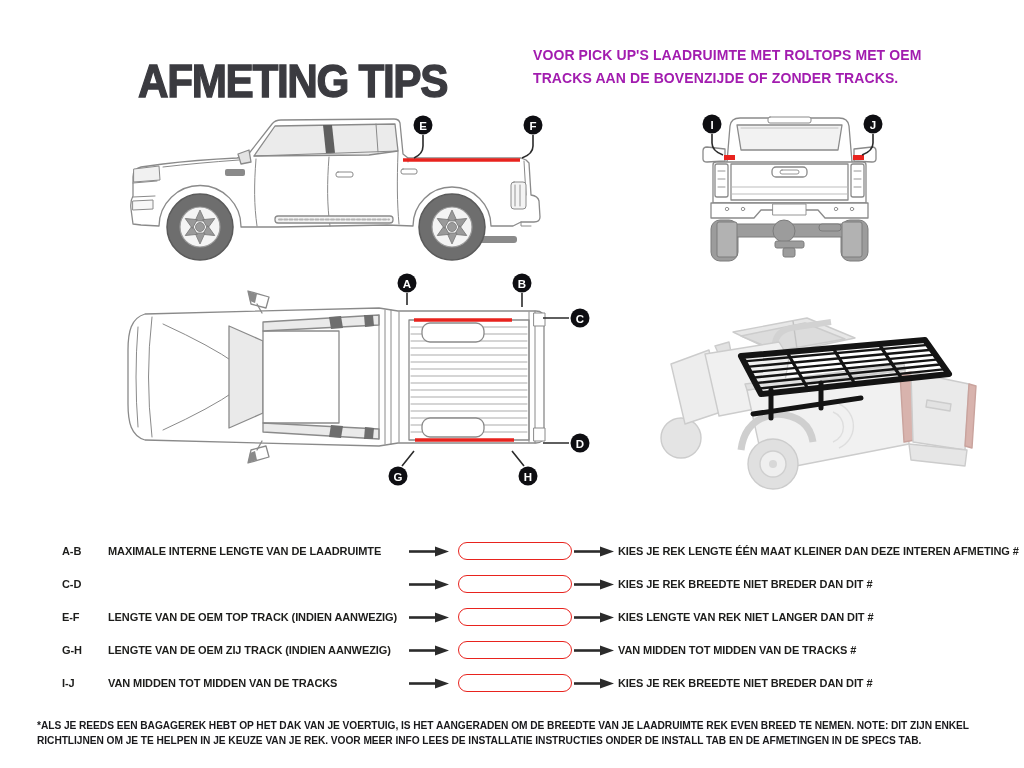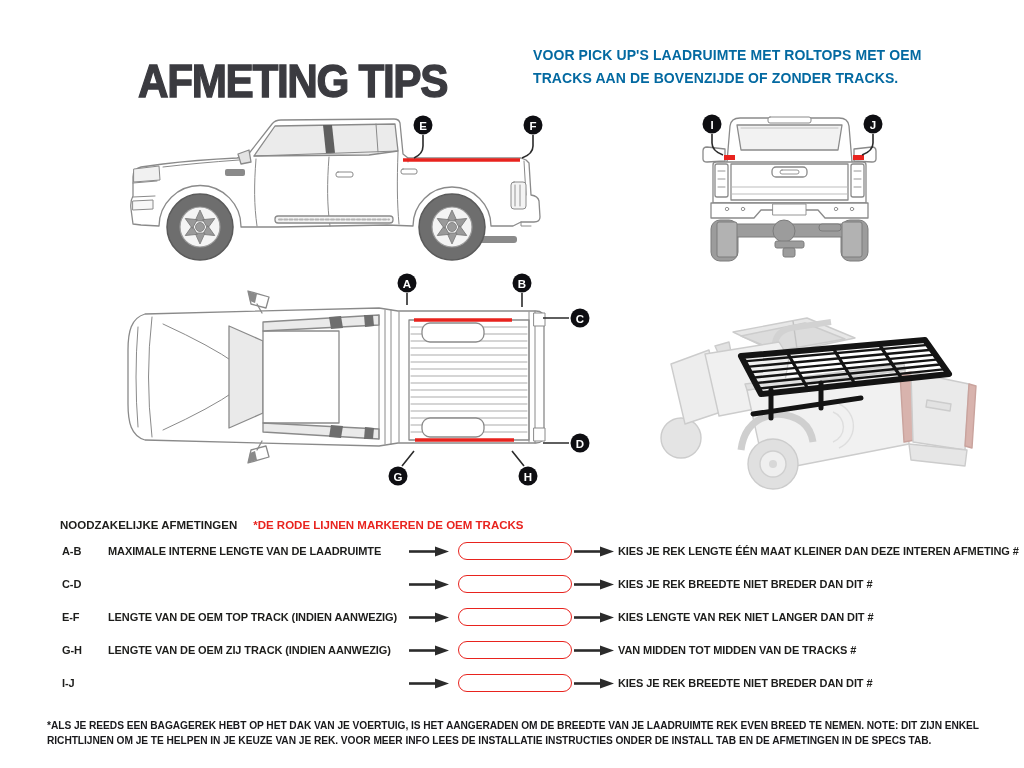--- a/index.html
+++ b/index.html
@@ -5,42 +5,42 @@
   html,body{margin:0;padding:0;background:#fff;}
   .canvas{position:relative;width:1024px;height:768px;background:#ffffff;overflow:hidden;
           font-family:"Liberation Sans",sans-serif;color:#1d1d1b;margin-left:12px;}
   .abs{position:absolute;}
 
   
   .title{left:126px;top:22px;font-size:47px;font-weight:700;letter-spacing:-1.5px;
          color:#3b3b40;-webkit-text-stroke:1.3px #3b3b40;transform:scaleX(.9);transform-origin:left top;
          white-space:nowrap;}
   .subtitle{left:521px;top:30px;width:402px;font-size:14px;font-weight:700;line-height:23px;
-            letter-spacing:.1px;color:#0369a1;}
+            letter-spacing:.1px;color:#a21caf;}
 
   
   .marker{position:absolute;width:19px;height:19px;border-radius:50%;background:#0e0e12;color:#fff;
           font-size:11.5px;font-weight:700;display:flex;align-items:center;justify-content:center;
           transform:translate(-50%,-50%);z-index:5;}
 
   
   .m-head{left:48px;top:519px;font-size:11.5px;font-weight:700;white-space:nowrap;}
   .m-head .note{color:#e8231e;margin-left:16px;}
   .m-row{position:absolute;left:0;width:1024px;height:21px;font-size:11px;font-weight:700;}
   .cell{position:absolute;line-height:21px;white-space:nowrap;letter-spacing:-.1px;}
   .code{left:50px;}
   .measure{left:96px;}
   .advice{left:606px;text-align:right;}
   .arrow{position:absolute;top:5px;width:40px;height:11px;}
   .arrow.a1{left:397px;} .arrow.a2{left:562px;}
   .pill{position:absolute;left:446px;top:1px;width:100px;height:16px;border:1.4px solid #e8231e;
         border-radius:10px;background:#fff;outline:none;font:inherit;text-align:center;padding:0 6px;}
 
   
-  .footnote{left:35px;top:708px;width:958px;font-size:10.2px;font-weight:700;line-height:15px;
+  .footnote{left:25px;top:708px;width:958px;font-size:10.2px;font-weight:700;line-height:15px;
             letter-spacing:-.05px;color:#19191c;}
 
   svg{display:block;}
 </style>
 </head>
 <body>
 
 <div class="canvas">
 
   <h1 class="abs title">AFMETING TIPS</h1>
@@ -215,23 +215,20 @@
   <div class="marker" style="left:510px;top:283px">B</div>
   <div class="marker" style="left:568px;top:318px">C</div>
   <div class="marker" style="left:568px;top:443px">D</div>
   <div class="marker" style="left:411px;top:125px">E</div>
   <div class="marker" style="left:521px;top:125px">F</div>
   <div class="marker" style="left:386px;top:476px">G</div>
   <div class="marker" style="left:516px;top:476px">H</div>
   <div class="marker" style="left:700px;top:124px">I</div>
   <div class="marker" style="left:861px;top:124px">J</div>
 
-  <div class="abs m-head">
-    <span>NOODZAKELIJKE AFMETINGEN</span><span class="note">*DE RODE LIJNEN MARKEREN DE OEM TRACKS</span>
-  </div>
 
   <div class="m-row" style="top:541px">
     <span class="cell code">A-B</span>
     <span class="cell measure">MAXIMALE INTERNE LENGTE VAN DE LAADRUIMTE</span>
     <span class="arrow a1">
         <svg viewBox="0 0 40 11" width="40" height="11">
           <line x1="0" y1="5.5" x2="27" y2="5.5" stroke="#2b2b2b" stroke-width="2.6"></line>
           <polygon points="26,0.5 40,5.5 26,10.5" fill="#2b2b2b"></polygon>
         </svg>
       </span>
@@ -296,20 +293,21 @@
         <svg viewBox="0 0 40 11" width="40" height="11">
           <line x1="0" y1="5.5" x2="27" y2="5.5" stroke="#2b2b2b" stroke-width="2.6"></line>
           <polygon points="26,0.5 40,5.5 26,10.5" fill="#2b2b2b"></polygon>
         </svg>
       </span>
     <span class="cell advice">VAN MIDDEN TOT MIDDEN VAN DE TRACKS #</span>
   </div>
 
   <div class="m-row" style="top:673px">
     <span class="cell code">I-J</span>
+    <span class="cell measure">VAN MIDDEN TOT MIDDEN VAN DE TRACKS</span>
     <span class="arrow a1">
         <svg viewBox="0 0 40 11" width="40" height="11">
           <line x1="0" y1="5.5" x2="27" y2="5.5" stroke="#2b2b2b" stroke-width="2.6"></line>
           <polygon points="26,0.5 40,5.5 26,10.5" fill="#2b2b2b"></polygon>
         </svg>
       </span>
     <input class="pill" value="" style="">
     <span class="arrow a2">
         <svg viewBox="0 0 40 11" width="40" height="11">
           <line x1="0" y1="5.5" x2="27" y2="5.5" stroke="#2b2b2b" stroke-width="2.6"></line>

